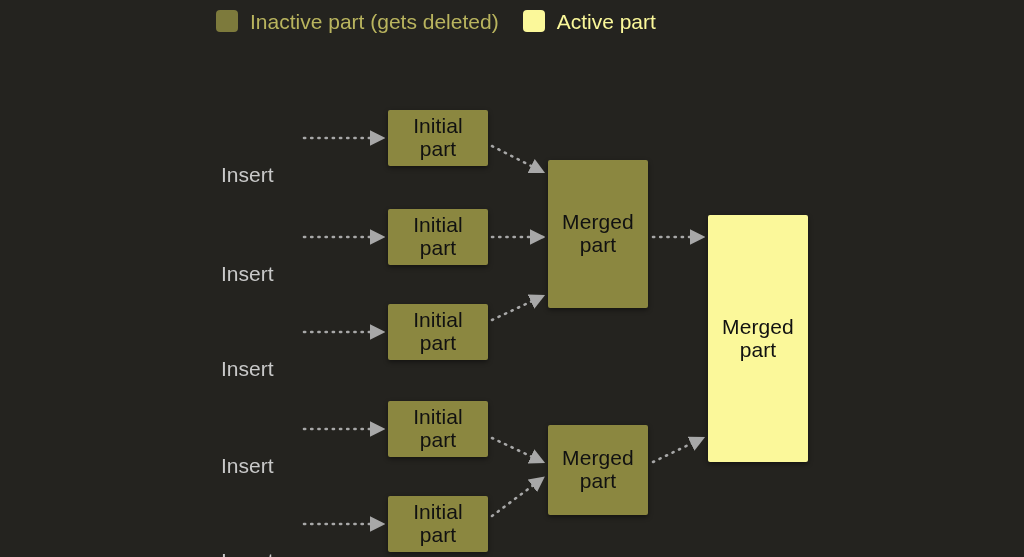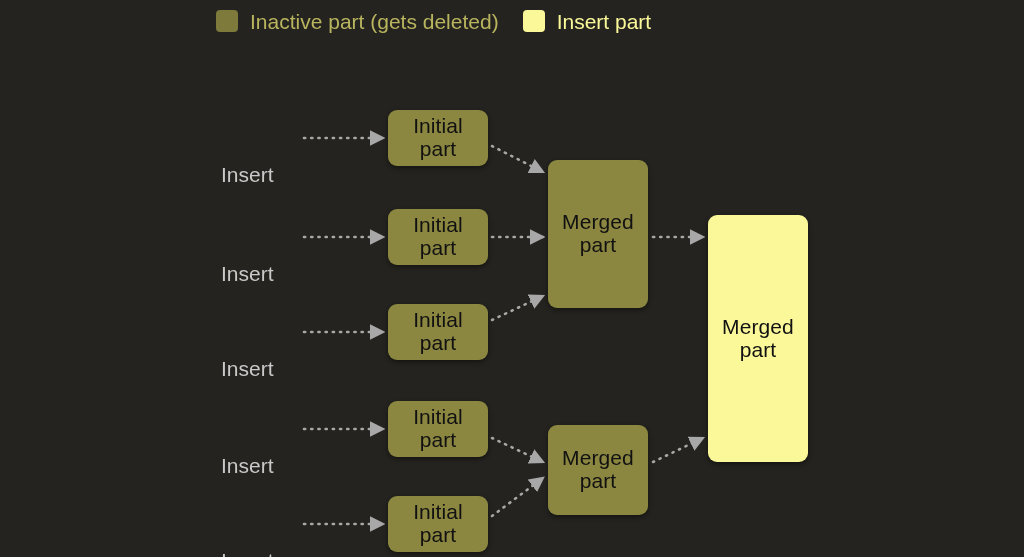--- a/index.html
+++ b/index.html
@@ -60,21 +60,21 @@
   }
 
   
   .node {
     position: absolute;
     box-sizing: border-box;
     display: flex;
     align-items: center;
     justify-content: center;
     text-align: center;
-    border-radius: 9px;
+    border-radius: 2px;
     color: #111111;
     font-size: 21px;
     line-height: 1.08;
     letter-spacing: .1px;
     box-shadow: 0 2px 5px rgba(0,0,0,.45);
   }
   .node.inactive { background: #8b8740; }
   .node.active   { background: #fbf89a; }
   .node .node-text { display: block; padding: 0 4px; }
 
@@ -92,21 +92,21 @@
 
 <div id="canvas">
 
   <div class="legend">
     <div class="legend-item">
       <span class="swatch inactive"></span>
       <span class="legend-label inactive">Inactive part (gets deleted)</span>
     </div>
     <div class="legend-item">
       <span class="swatch active"></span>
-      <span class="legend-label active">Insert part</span>
+      <span class="legend-label active">Active part</span>
     </div>
   </div>
 
   <svg id="arrows" viewBox="0 0 1024 557" xmlns="http://www.w3.org/2000/svg">
     <defs>
       <marker id="ah" viewBox="0 0 10 10" refX="8.5" refY="5" markerWidth="6" markerHeight="6" orient="auto-start-reverse">
         <path d="M 0 0 L 10 5 L 0 10 z" fill="#a8a8a8"></path>
       </marker>
     </defs>
     <g stroke="#a8a8a8" stroke-width="2.6" stroke-linecap="round" stroke-dasharray="1.2 6" fill="none" marker-end="url(#ah)">

